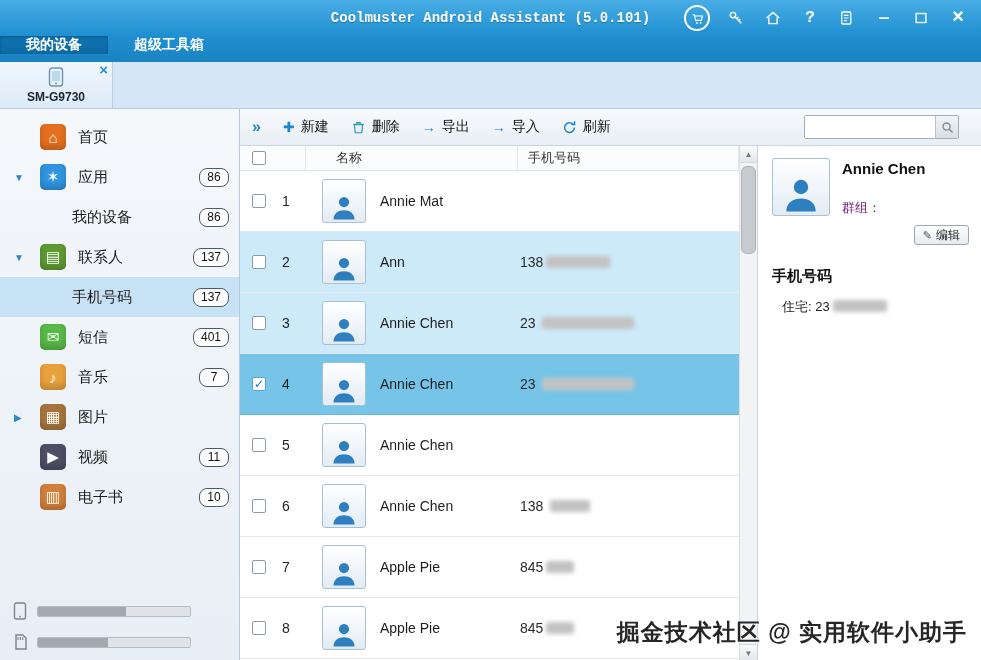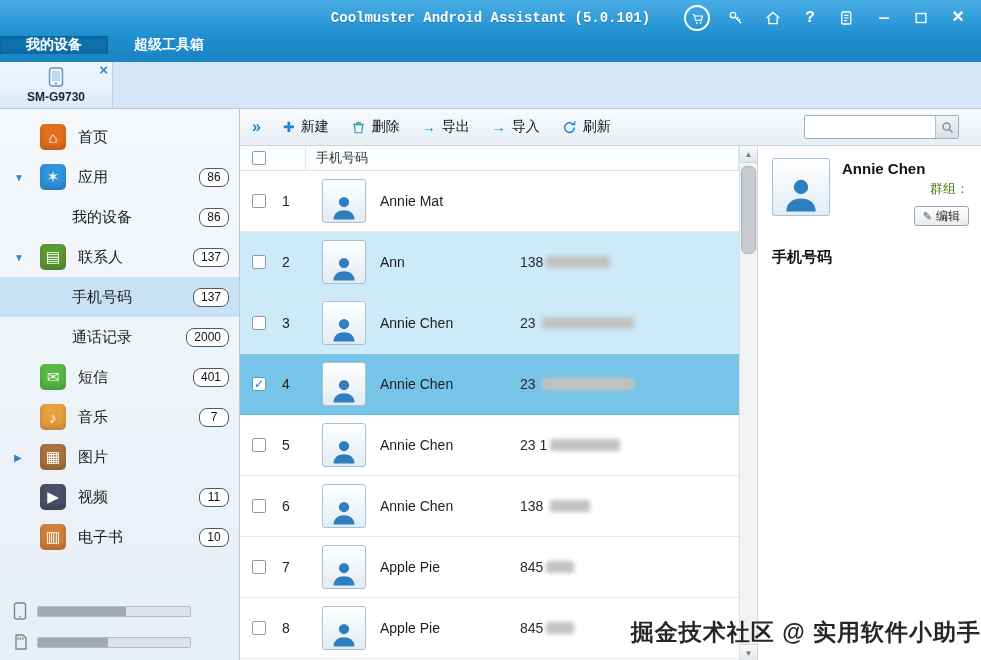--- a/index.html
+++ b/index.html
@@ -100,28 +100,28 @@
   .sarrow.down{margin-top:auto;border-top:1px solid #d5d9dc;border-bottom:none;}
   .sthumb{width:13px;height:86px;margin-top:3px;background:#c7cbcf;border:1px solid #aeb3b8;border-radius:6px;cursor:pointer;}
 
   
   .detail{width:224px;flex:none;box-sizing:border-box;background:#fff;border-left:1px solid #c6d4e2;padding:12px 12px 0 14px;}
   .d-top{display:flex;gap:12px;}
   .avatar.big{width:56px;height:56px;margin-left:0;}
   .avatar.big svg{width:42px;height:42px;}
   .d-info{flex:1;display:flex;flex-direction:column;}
   .d-name{font-size:15px;font-weight:bold;color:#111;margin-top:2px;}
-  .d-group{font-size:13px;color:#4d7c0f;margin-top:3px;text-align:right;}
+  .d-group{font-size:13px;color:#701a75;margin-top:22px;}
   .edit-btn{align-self:flex-end;margin-top:8px;display:flex;align-items:center;gap:4px;height:20px;padding:0 8px;font-size:12px;color:#222;border:1px solid #9aa7b5;border-radius:3px;background:linear-gradient(180deg,#fefefe,#e7ebef);cursor:pointer;font-family:inherit;}
   .pencil{font-size:11px;color:#555;}
   .d-sec{font-size:15px;font-weight:bold;color:#111;margin-top:22px;}
   .d-home{font-size:13px;color:#222;margin-top:12px;padding-left:10px;}
 
   
-  .watermark{position:absolute;right:0;bottom:12px;font-size:23px;font-weight:bold;color:#262626;letter-spacing:1px;z-index:40;text-shadow:0 0 2px rgba(255,255,255,.85),0 1px 1px rgba(255,255,255,.6);pointer-events:none;}
+  .watermark{position:absolute;right:14px;bottom:12px;font-size:23px;font-weight:bold;color:#262626;letter-spacing:1px;z-index:40;text-shadow:0 0 2px rgba(255,255,255,.85),0 1px 1px rgba(255,255,255,.6);pointer-events:none;}
 </style>
 </head>
 <body>
 
 <div class="window">
 
   <div class="titlebar">
     <div class="win-title">Coolmuster Android Assistant (5.0.101)</div>
     <div class="tb-right">
       <span class="ticon cart-wrap">
@@ -198,24 +198,20 @@
           <div class="side-item">
             <span class="s-arrow">▼</span>
             <span class="tile tile-contacts">▤</span>
             <span class="s-label">联系人</span>
             <span class="badge">137</span>
           </div>
           <div class="side-item child selected">
             <span class="s-label">手机号码</span>
             <span class="badge">137</span>
           </div>
-          <div class="side-item child">
-            <span class="s-label">通话记录</span>
-            <span class="badge">2000</span>
-          </div>
           <div class="side-item">
             <span class="tile tile-sms">✉</span>
             <span class="s-label">短信</span>
             <span class="badge">401</span>
           </div>
           <div class="side-item">
             <span class="tile tile-music">♪</span>
             <span class="s-label">音乐</span>
             <span class="badge">7</span>
           </div>
@@ -299,20 +295,21 @@
           </span>
         </div>
       </div>
 
       <div class="lower">
 
         <div class="table-area">
           <div class="thead">
             <span class="checkbox"></span>
             <div class="hcell col-idx"></div>
+            <div class="hcell col-name">名称</div>
             <div class="hcell col-phone">手机号码</div>
           </div>
           <div class="tbody">
               <div class="trow ">
                 <span class="checkbox"></span>
                 <div class="col-idx">1</div>
                 <div class="avatar">
                   <svg viewBox="0 0 24 24">
                     <circle cx="12" cy="8" r="4.1" fill="#2e7fc0"></circle>
                     <path d="M3.6 22c0-4.9 3.9-7.4 8.4-7.4s8.4 2.5 8.4 7.4z" fill="#2e7fc0"></path>
@@ -359,21 +356,20 @@
               <div class="trow ">
                 <span class="checkbox"></span>
                 <div class="col-idx">5</div>
                 <div class="avatar">
                   <svg viewBox="0 0 24 24">
                     <circle cx="12" cy="8" r="4.1" fill="#2e7fc0"></circle>
                     <path d="M3.6 22c0-4.9 3.9-7.4 8.4-7.4s8.4 2.5 8.4 7.4z" fill="#2e7fc0"></path>
                   </svg>
                 </div>
                 <div class="c-name">Annie Chen</div>
-                <div class="c-phone"><span>23 1</span><span class="redact" style="width:70px"></span></div>
               </div>
               <div class="trow ">
                 <span class="checkbox"></span>
                 <div class="col-idx">6</div>
                 <div class="avatar">
                   <svg viewBox="0 0 24 24">
                     <circle cx="12" cy="8" r="4.1" fill="#2e7fc0"></circle>
                     <path d="M3.6 22c0-4.9 3.9-7.4 8.4-7.4s8.4 2.5 8.4 7.4z" fill="#2e7fc0"></path>
                   </svg>
                 </div>
@@ -424,20 +420,23 @@
             <div class="d-info">
               <div class="d-name">Annie Chen</div>
               <div class="d-group">群组：</div>
               <button class="edit-btn">
                 <span class="pencil">✎</span>
                 <span>编辑</span>
               </button>
             </div>
           </div>
           <div class="d-sec">手机号码</div>
+          <div class="d-home">
+            <span>住宅: 23</span><span class="redact" id="home-redact" style="width: 54px;"></span>
+          </div>
         </div>
 
       </div>
     </div>
   </div>
 
   <div class="watermark">掘金技术社区 @ 实用软件小助手</div>
 </div>
 
 </body></html>

